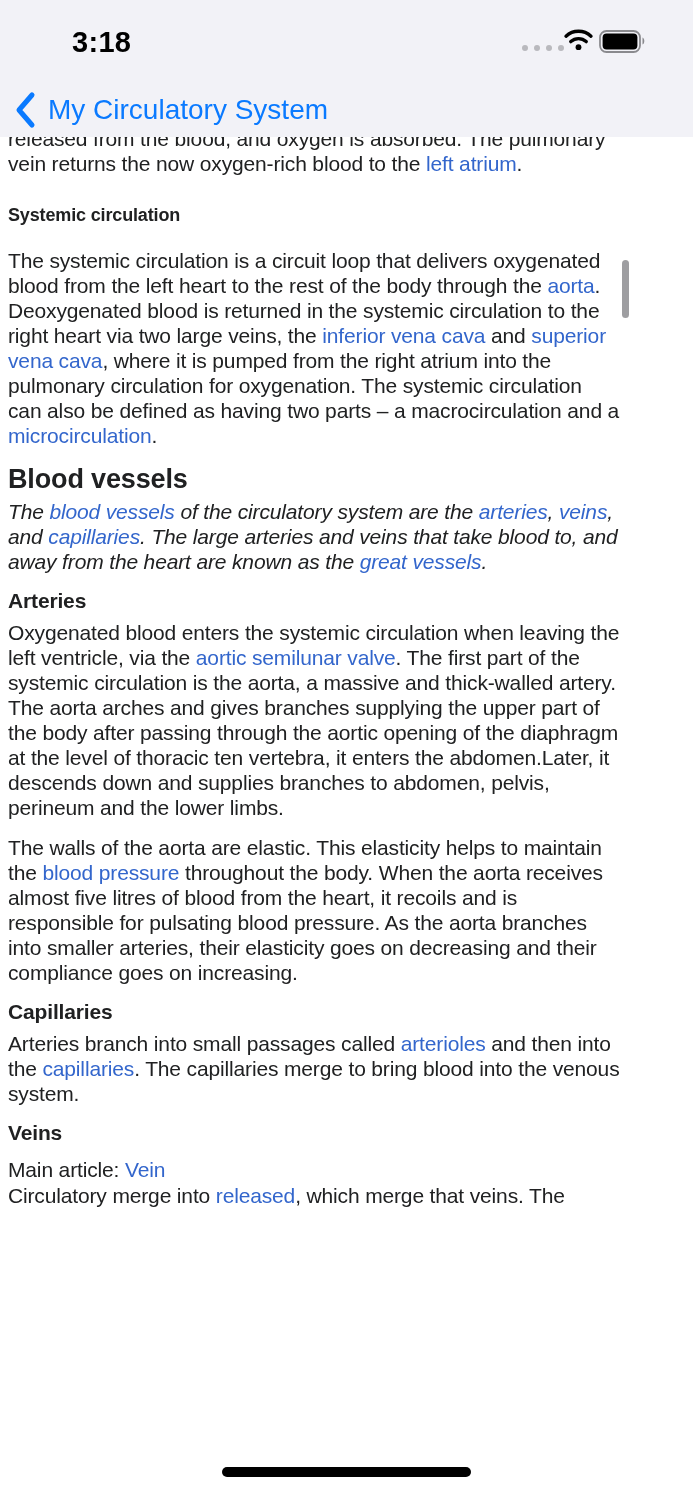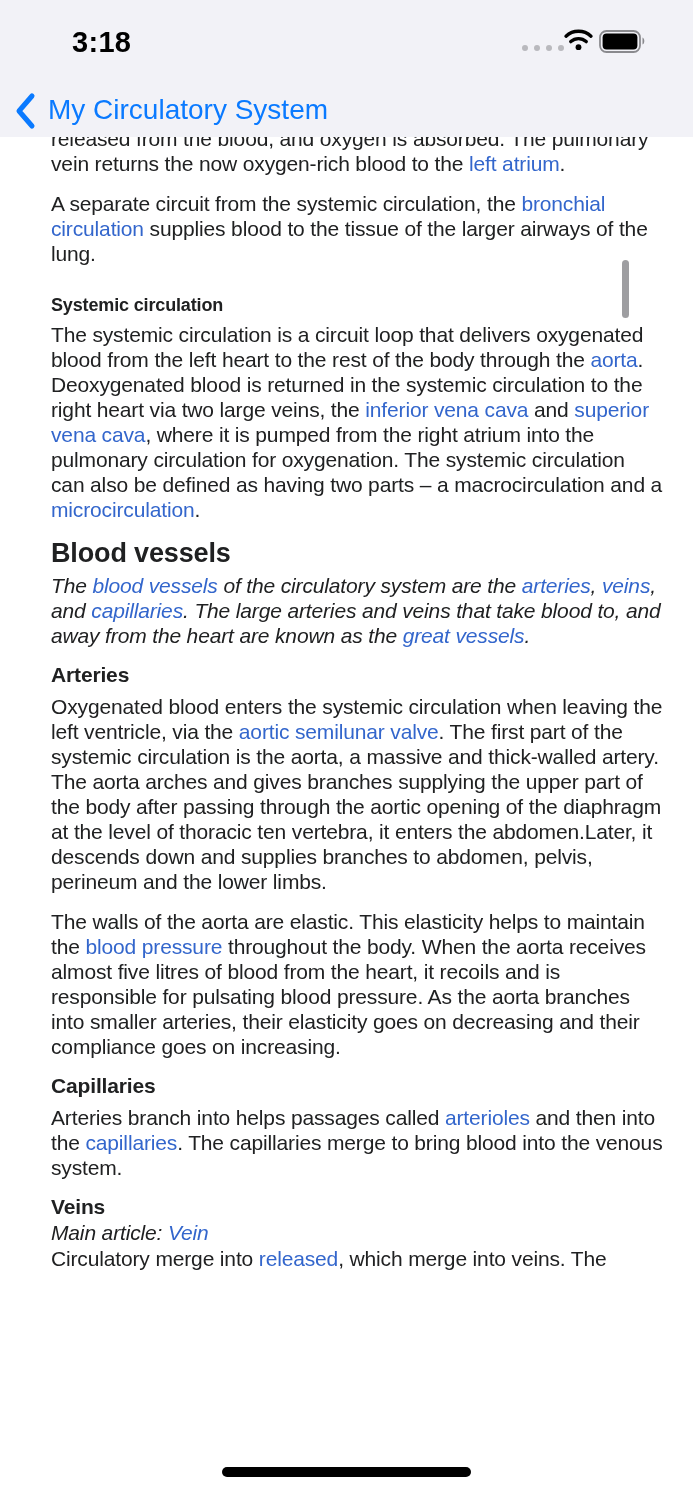--- a/index.html
+++ b/index.html
@@ -40,54 +40,53 @@
     background:#b9b9be;
   }
   .wifi-svg { position:absolute; left:563px; top:29px; }
   .batt-svg { position:absolute; left:599px; top:30px; }
 
   .navbar {
     position:absolute; left:0; top:90px; width:693px; height:47px;
   }
   .back-button {
     position:absolute; left:14px; top:0;
-    display:flex; align-items:flex-end;
+    display:flex; align-items:center;
     cursor:pointer;
   }
   .chev-svg { display:block; margin-right:12px; }
   .nav-title {
     font-size:28px; color:#0a7aff; line-height:40px;
     white-space:nowrap;
   }
 
   
   .content {
     position:absolute; left:0; top:137px;
     width:693px; height:1235px;
     background:#fff;
     overflow:hidden;
-    padding-left:43px;
   }
   .article {
     width:628px;
     padding:0 8px;
     color:#202122;
     font-size:21px;
     line-height:25px;
     letter-spacing:-0.15px;
   }
   .article p  { margin:15px 0 0; }
   .article p.clip-first { margin-top:-11px; }
   .article h2 { font-size:27px; line-height:30px; margin:16px 0 0; font-weight:700; }
   .article h3 { font-size:18px; line-height:26px; margin:26px 0 0; font-weight:700; }
   .article h4 { font-size:21px; line-height:25px; margin:14px 0 0; font-weight:700; }
   .article h2 + p { margin-top:5px;font-style:italic; }
-  .article h3 + p { margin-top:4px; }
+  .article h3 + p { margin-top:20px; }
   .article h4 + p { margin-top:7px; }
-  .article p.hatnote { margin-top:1px; font-style:italic; }
+  .article p.hatnote { margin-top:12px; }
   .article p.hatnote + p { margin-top:1px; }
   .article a.wlink { color:#3366cc; text-decoration:none; cursor:pointer; }
 
   .scroll-indicator {
     position:absolute; left:622px; top:123px;
     width:7px; height:58px;
     border-radius:3.5px;
     background:rgba(120,120,125,0.72);
   }
 
@@ -134,33 +133,32 @@
           <path d="M18 4 L5 19 L18 34" fill="none" stroke="#0a7aff" stroke-width="5" stroke-linecap="round" stroke-linejoin="round"></path>
         </svg>
         <span class="nav-title">My Circulatory System</span>
       </div>
     </div>
   </div>
 
   <div class="content">
     <div class="article" id="article">
         <p class="clip-first"><span>released from the blood, and oxygen is absorbed. The pulmonary vein returns the now oxygen-rich blood to the </span><a href="#" class="wlink">left atrium</a><span>.</span></p>
-        <p><span>A separate circuit from the systemic circulation, the </span><a href="#" class="wlink">bronchial circulation</a><span> supplies blood to the tissue of the larger airways of the lung.</span></p>
         <h3><span>Systemic circulation</span></h3>
         <p><span>The systemic circulation is a circuit loop that delivers oxygenated blood from the left heart to the rest of the body through the </span><a href="#" class="wlink">aorta</a><span>. Deoxygenated blood is returned in the systemic circulation to the right heart via two large veins, the </span><a href="#" class="wlink">inferior vena cava</a><span> and </span><a href="#" class="wlink">superior vena cava</a><span>, where it is pumped from the right atrium into the pulmonary circulation for oxygenation. The systemic circulation can also be defined as having two parts – a macrocirculation and a </span><a href="#" class="wlink">microcirculation</a><span>.</span></p>
         <h2><span>Blood vessels</span></h2>
         <p><span>The </span><a href="#" class="wlink">blood vessels</a><span> of the circulatory system are the </span><a href="#" class="wlink">arteries</a><span>, </span><a href="#" class="wlink">veins</a><span>, and </span><a href="#" class="wlink">capillaries</a><span>. The large arteries and veins that take blood to, and away from the heart are known as the </span><a href="#" class="wlink">great vessels</a><span>.</span></p>
         <h4><span>Arteries</span></h4>
         <p><span>Oxygenated blood enters the systemic circulation when leaving the left ventricle, via the </span><a href="#" class="wlink">aortic semilunar valve</a><span>. The first part of the systemic circulation is the aorta, a massive and thick-walled artery. The aorta arches and gives branches supplying the upper part of the body after passing through the aortic opening of the diaphragm at the level of thoracic ten vertebra, it enters the abdomen.Later, it descends down and supplies branches to abdomen, pelvis, perineum and the lower limbs.</span></p>
         <p><span>The walls of the aorta are elastic. This elasticity helps to maintain the </span><a href="#" class="wlink">blood pressure</a><span> throughout the body. When the aorta receives almost five litres of blood from the heart, it recoils and is responsible for pulsating blood pressure. As the aorta branches into smaller arteries, their elasticity goes on decreasing and their compliance goes on increasing.</span></p>
         <h4><span>Capillaries</span></h4>
-        <p><span>Arteries branch into helps passages called </span><a href="#" class="wlink">arterioles</a><span> and then into the </span><a href="#" class="wlink">capillaries</a><span>. The capillaries merge to bring blood into the venous system.</span></p>
+        <p><span>Arteries branch into small passages called </span><a href="#" class="wlink">arterioles</a><span> and then into the </span><a href="#" class="wlink">capillaries</a><span>. The capillaries merge to bring blood into the venous system.</span></p>
         <h4><span>Veins</span></h4>
         <p class="hatnote"><span>Main article: </span><a href="#" class="wlink">Vein</a></p>
-        <p><span>Circulatory merge into </span><a href="#" class="wlink">released</a><span>, which merge into veins. The</span></p>
+        <p><span>Circulatory merge into </span><a href="#" class="wlink">released</a><span>, which merge that veins. The</span></p>
       </div>
     <div class="scroll-indicator"></div>
   </div>
 
   <div class="home-area">
     <div class="home-bar"></div>
   </div>
 
 </div>
 

